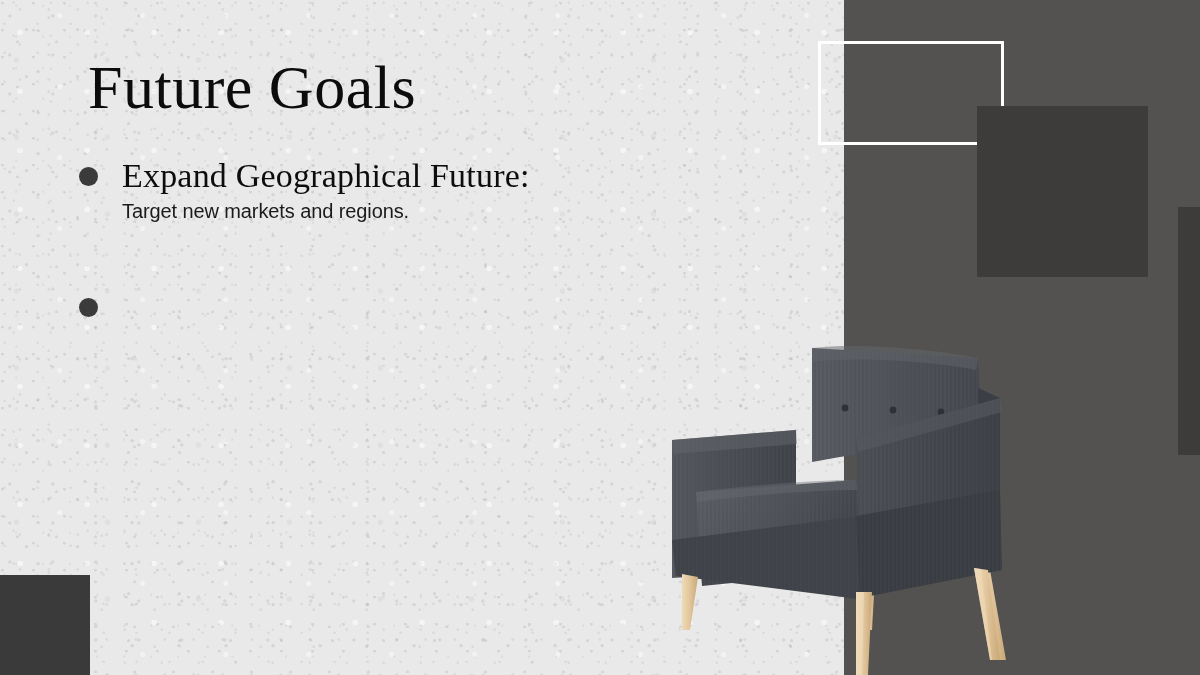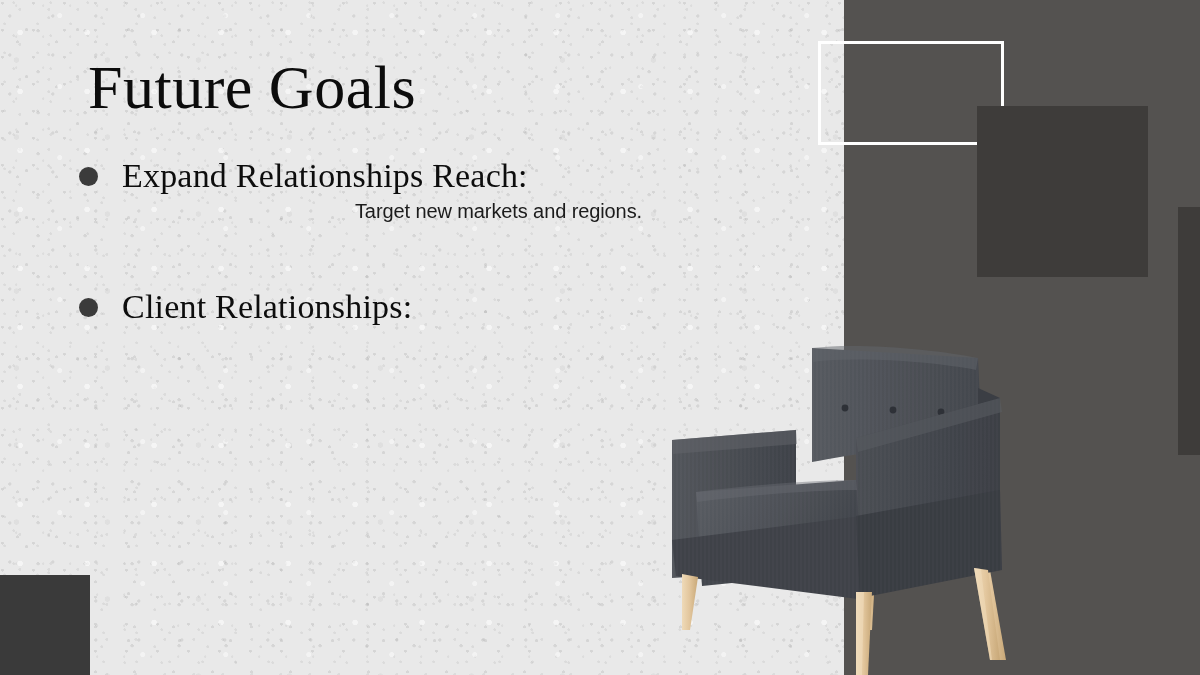--- a/index.html
+++ b/index.html
@@ -82,21 +82,20 @@
     font-family:"Liberation Serif", serif;
     font-size:34px; font-weight:400; color:#0d0d0d;
     line-height:1.18; letter-spacing:.2px;
   }
   .bullet-body {
     margin-left:44px;
     font-family:"Liberation Sans", sans-serif;
     font-size:20px; font-weight:400; color:#1b1b1b;
     line-height:1.35; letter-spacing:-.1px;
     max-width:520px;
-    text-align:right;
   }
   .b1 { margin-bottom:62px; }
   .b2 { margin-bottom:46px; }
   .b2 .bullet-body { margin-top:22px; }
   .b1 .bullet-body { margin-top:2px; }
   .b3 .bullet-body { margin-top:2px; }
 
   
   .chair { position:absolute; left:660px; top:330px; width:360px; height:345px; z-index:7; }
   .chair svg { display:block; width:360px; height:345px; }
@@ -187,26 +186,25 @@
   </div>
 
   <div class="content">
 
     <h1 class="slide-title">Future Goals</h1>
 
     <div class="bullets">
 
       <div class="bullet b1">
         <span class="dot"></span>
-        <div class="bullet-head">Expand Relationships Reach:</div>
+        <div class="bullet-head">Expand Geographical Future:</div>
         <div class="bullet-body">Target new markets and regions.</div>
       </div>
 
 
       <div class="bullet b3">
         <span class="dot"></span>
-        <div class="bullet-head">Client Relationships:</div>
       </div>
 
     </div>
   </div>
 
 </div>
 
 </body></html>

